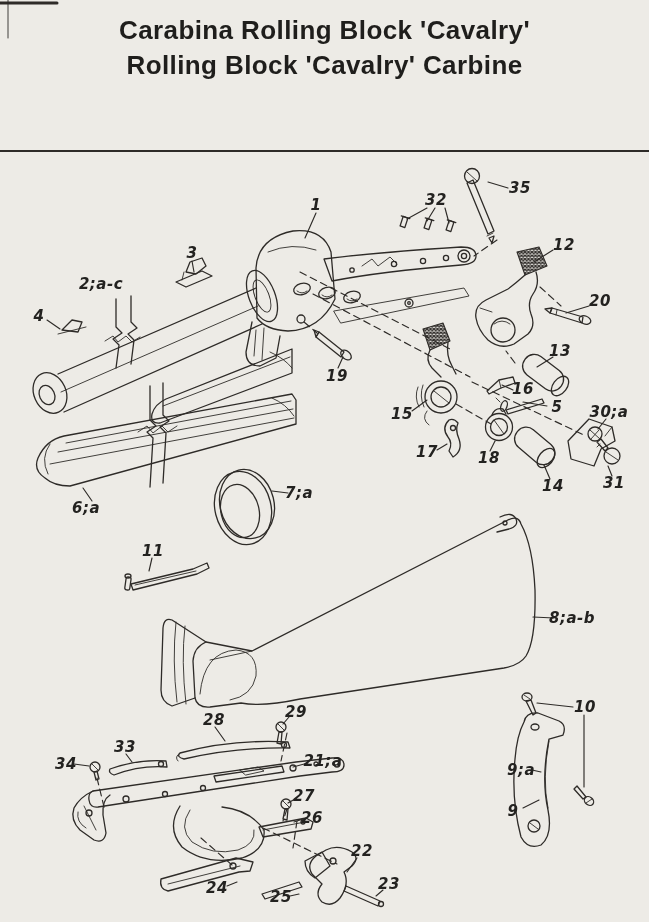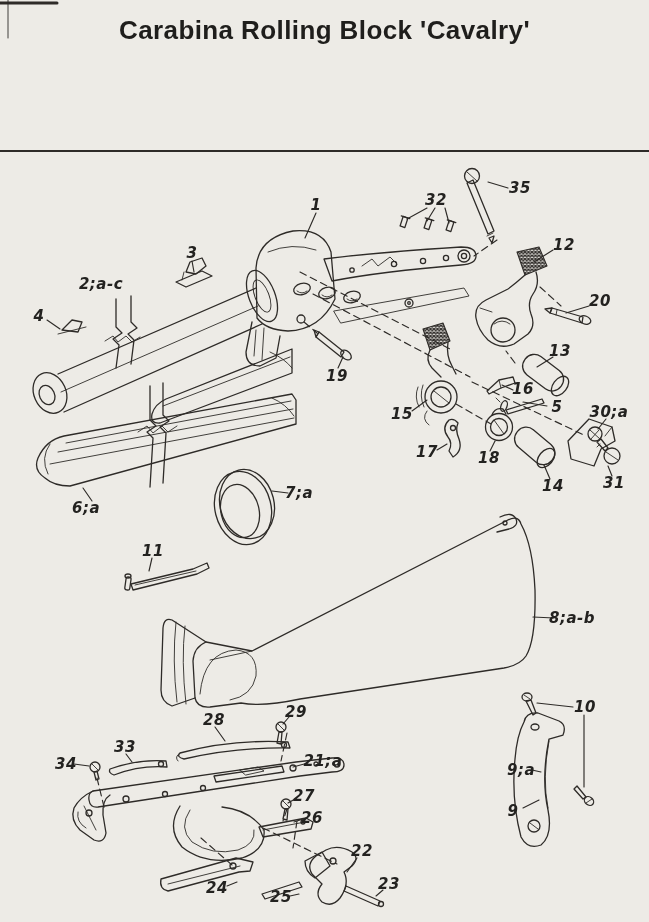--- a/index.html
+++ b/index.html
@@ -39,20 +39,21 @@
     letter-spacing:.5px;
   }
 </style>
 </head>
 <body>
 
 <div class="page" data-name="page-root">
 
   <div class="title-block" data-name="title-block">
     <div data-name="title-line-1">Carabina Rolling Block 'Cavalry'</div>
+    <div data-name="title-line-2">Rolling Block 'Cavalry' Carbine</div>
   </div>
 
   <svg class="diagram-svg art" data-name="parts-diagram" width="649" height="922" viewBox="0 0 649 922" xmlns="http://www.w3.org/2000/svg">
 
     <defs>
       <pattern id="ck" width="3.5" height="3.5" patternUnits="userSpaceOnUse">
         <path d="M0 3.5 L3.5 0 M0 0 L3.5 3.5" stroke="#2e2b28" stroke-width="0.6"></path>
       </pattern>
     </defs>
 

